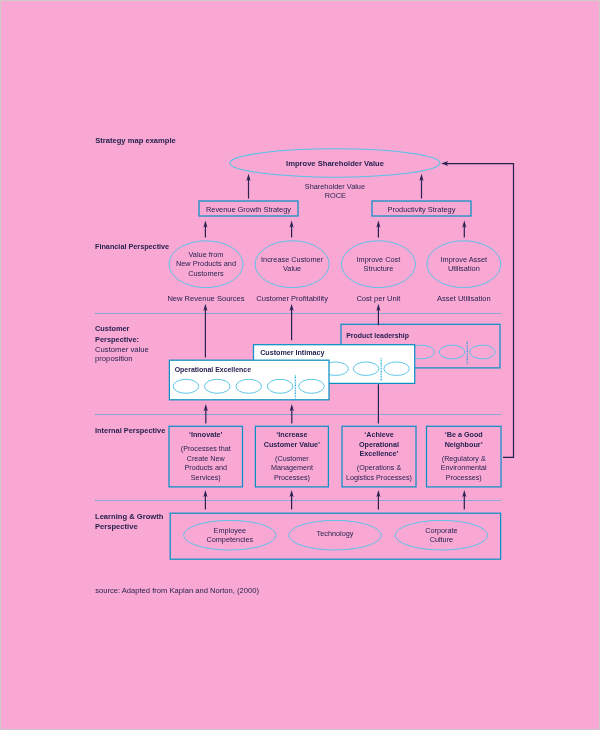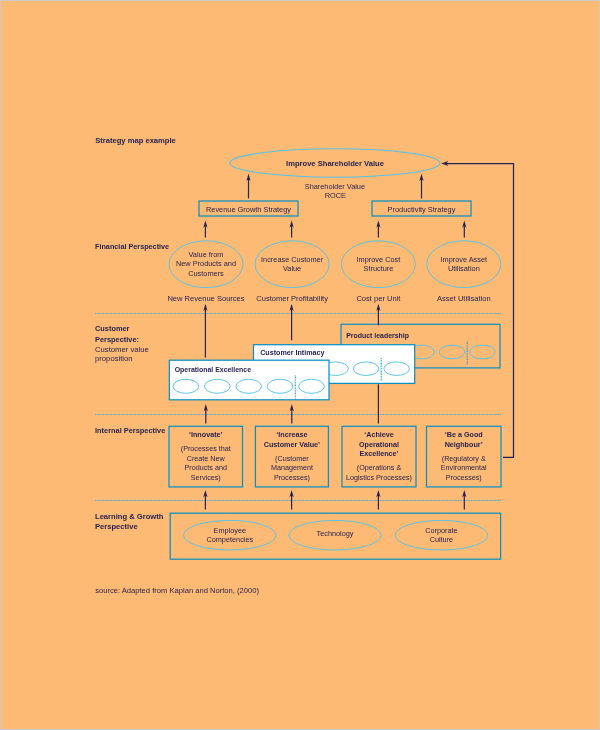--- a/index.html
+++ b/index.html
@@ -1,19 +1,19 @@
 <!DOCTYPE html>
 <html><head>
 <meta charset="utf-8">
 <title>Strategy map example</title>
 <style>
   html,body{margin:0;padding:0;background:#ffffff;}
   body{width:600px;height:730px;overflow:hidden;
        font-family:"Liberation Sans",sans-serif;}
-  #stage{position:relative;width:600px;height:730px;background:#fdba74;}
+  #stage{position:relative;width:600px;height:730px;background:#f9a8d4;}
   #page-border{position:absolute;left:0;top:0;width:600px;height:730px;
                box-sizing:border-box;border:1px solid #cacaca;pointer-events:none;}
   svg#diagram{display:block;position:absolute;left:0;top:0;}
   text{font-family:"Liberation Sans",sans-serif;fill:#272250;}
   .t{text-anchor:middle;}
   .b{font-weight:bold;}
   .l{text-anchor:start;}
   .box{fill:none;stroke:#0b90c4;stroke-width:1.25;}
   .boxw{fill:#ffffff;stroke:#0b90c4;stroke-width:1.25;}
   .ell{fill:none;stroke:#55c3e6;stroke-width:.95;}

